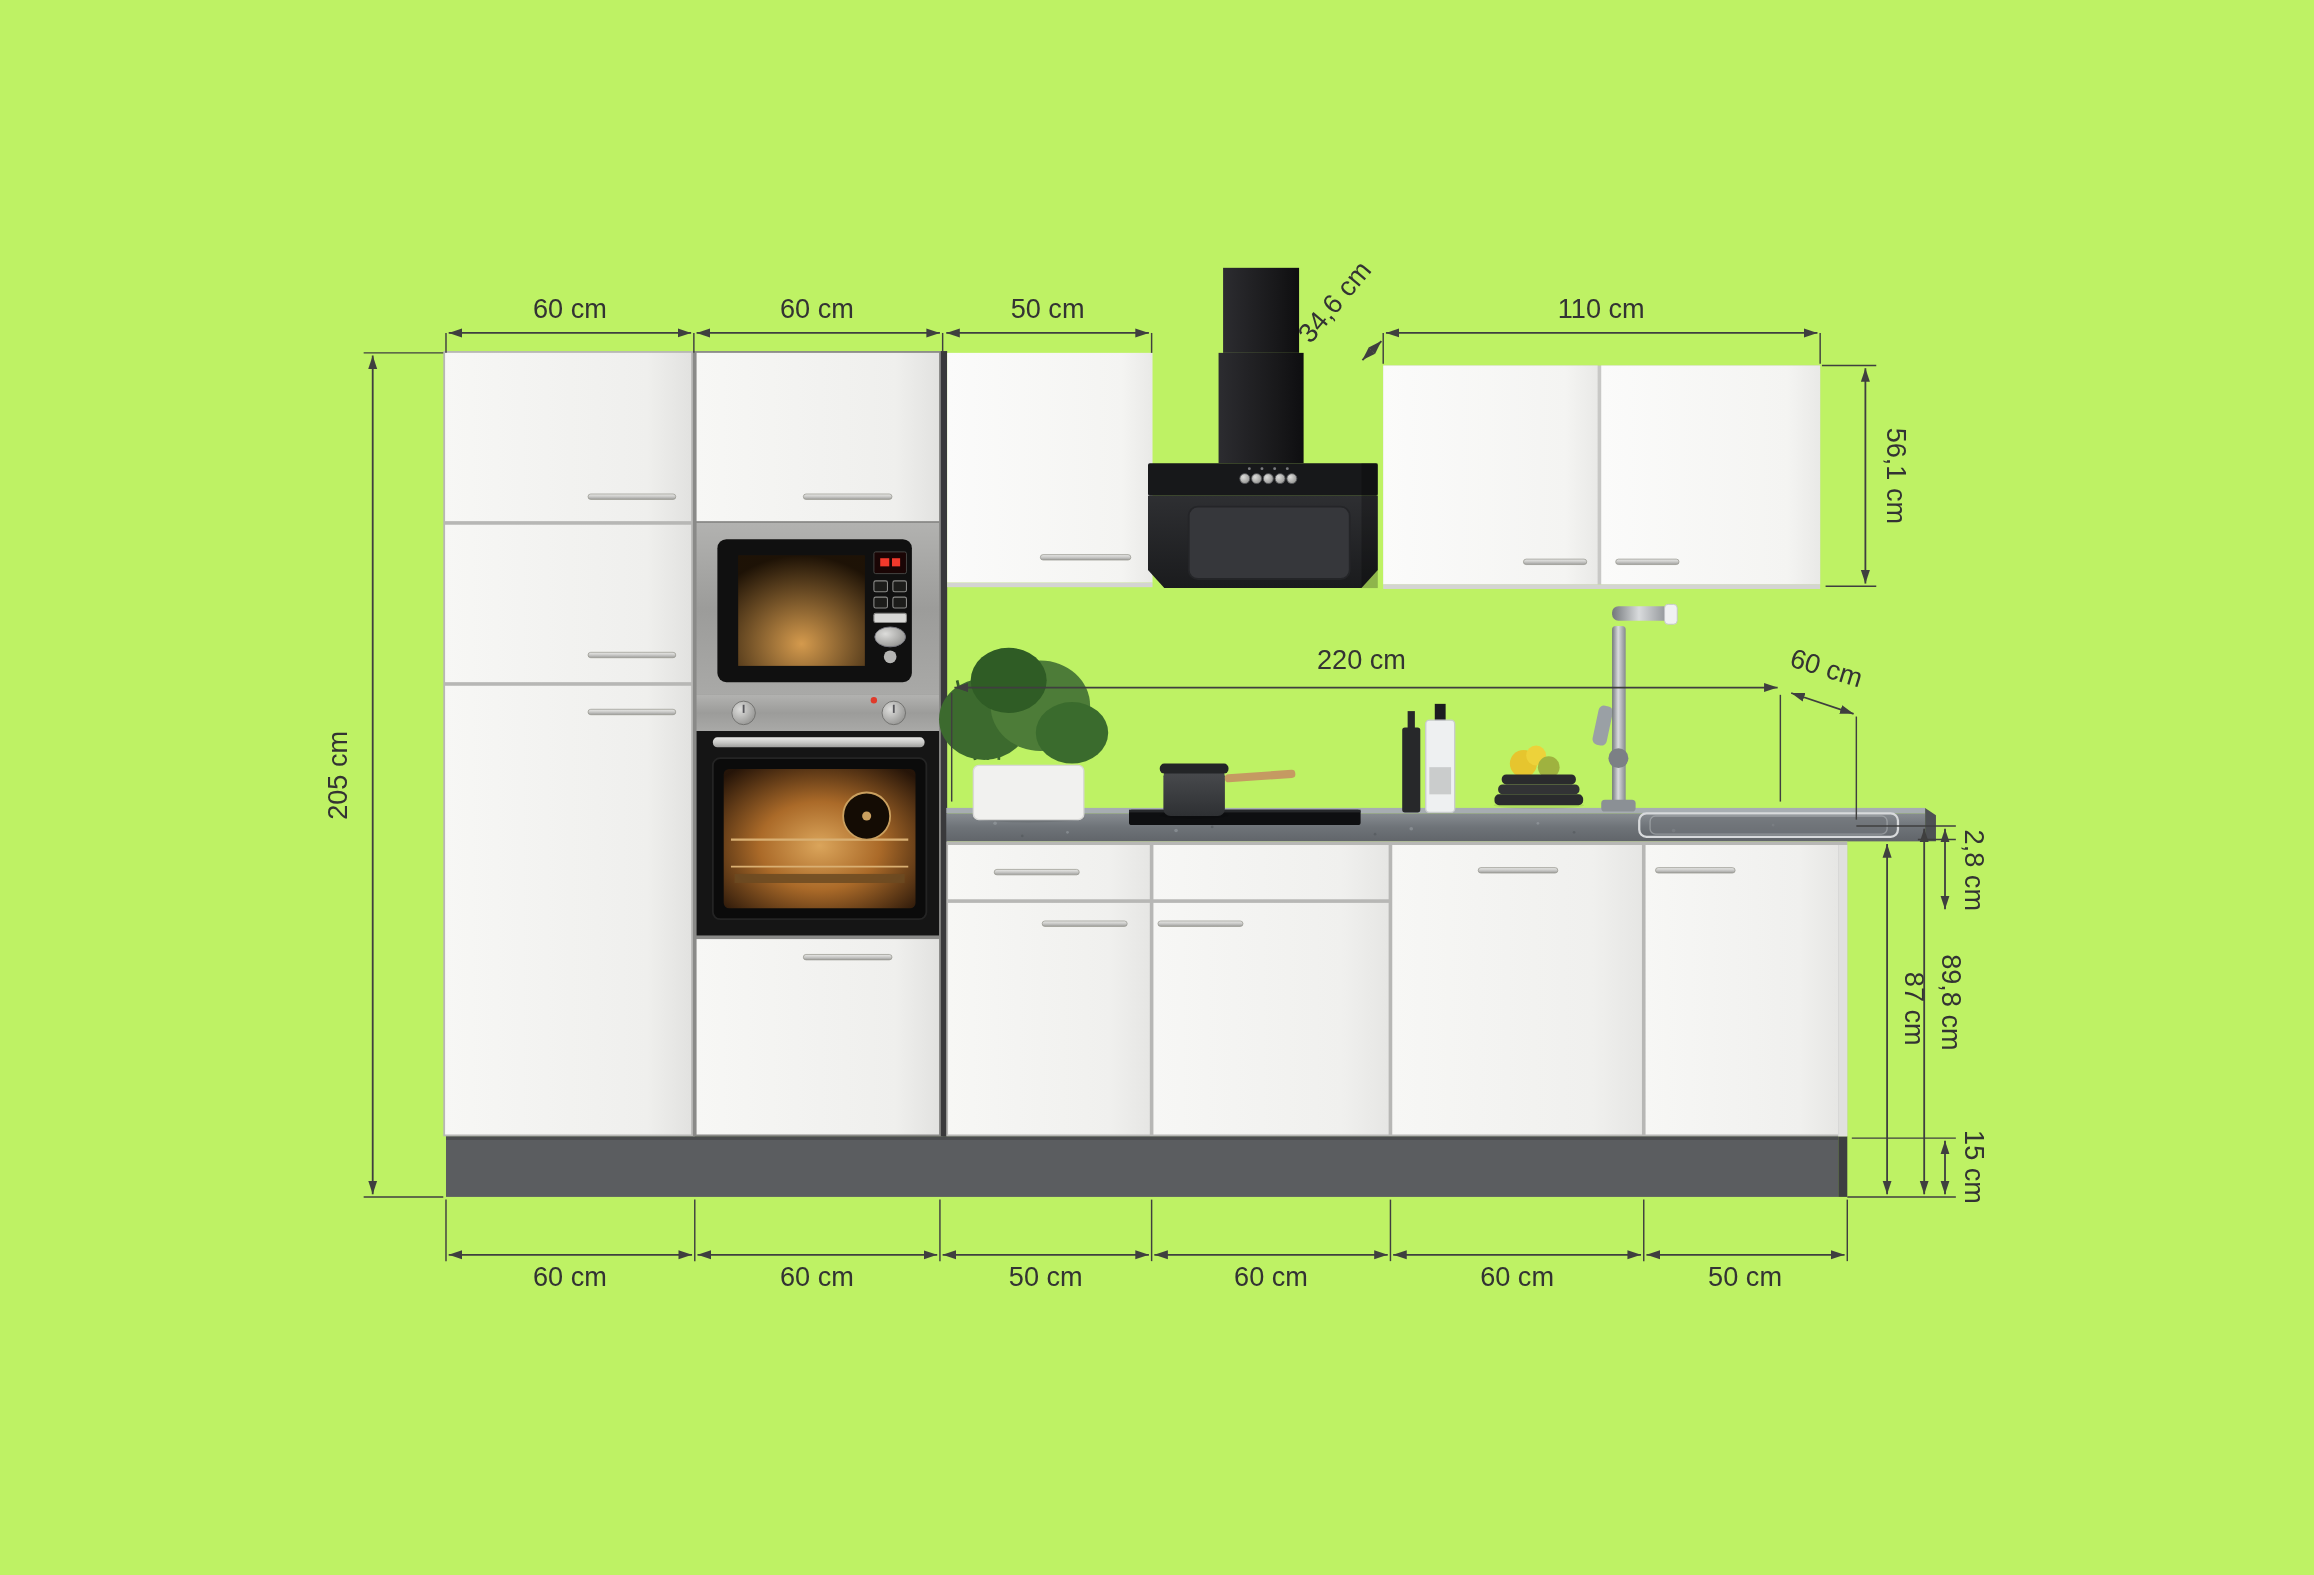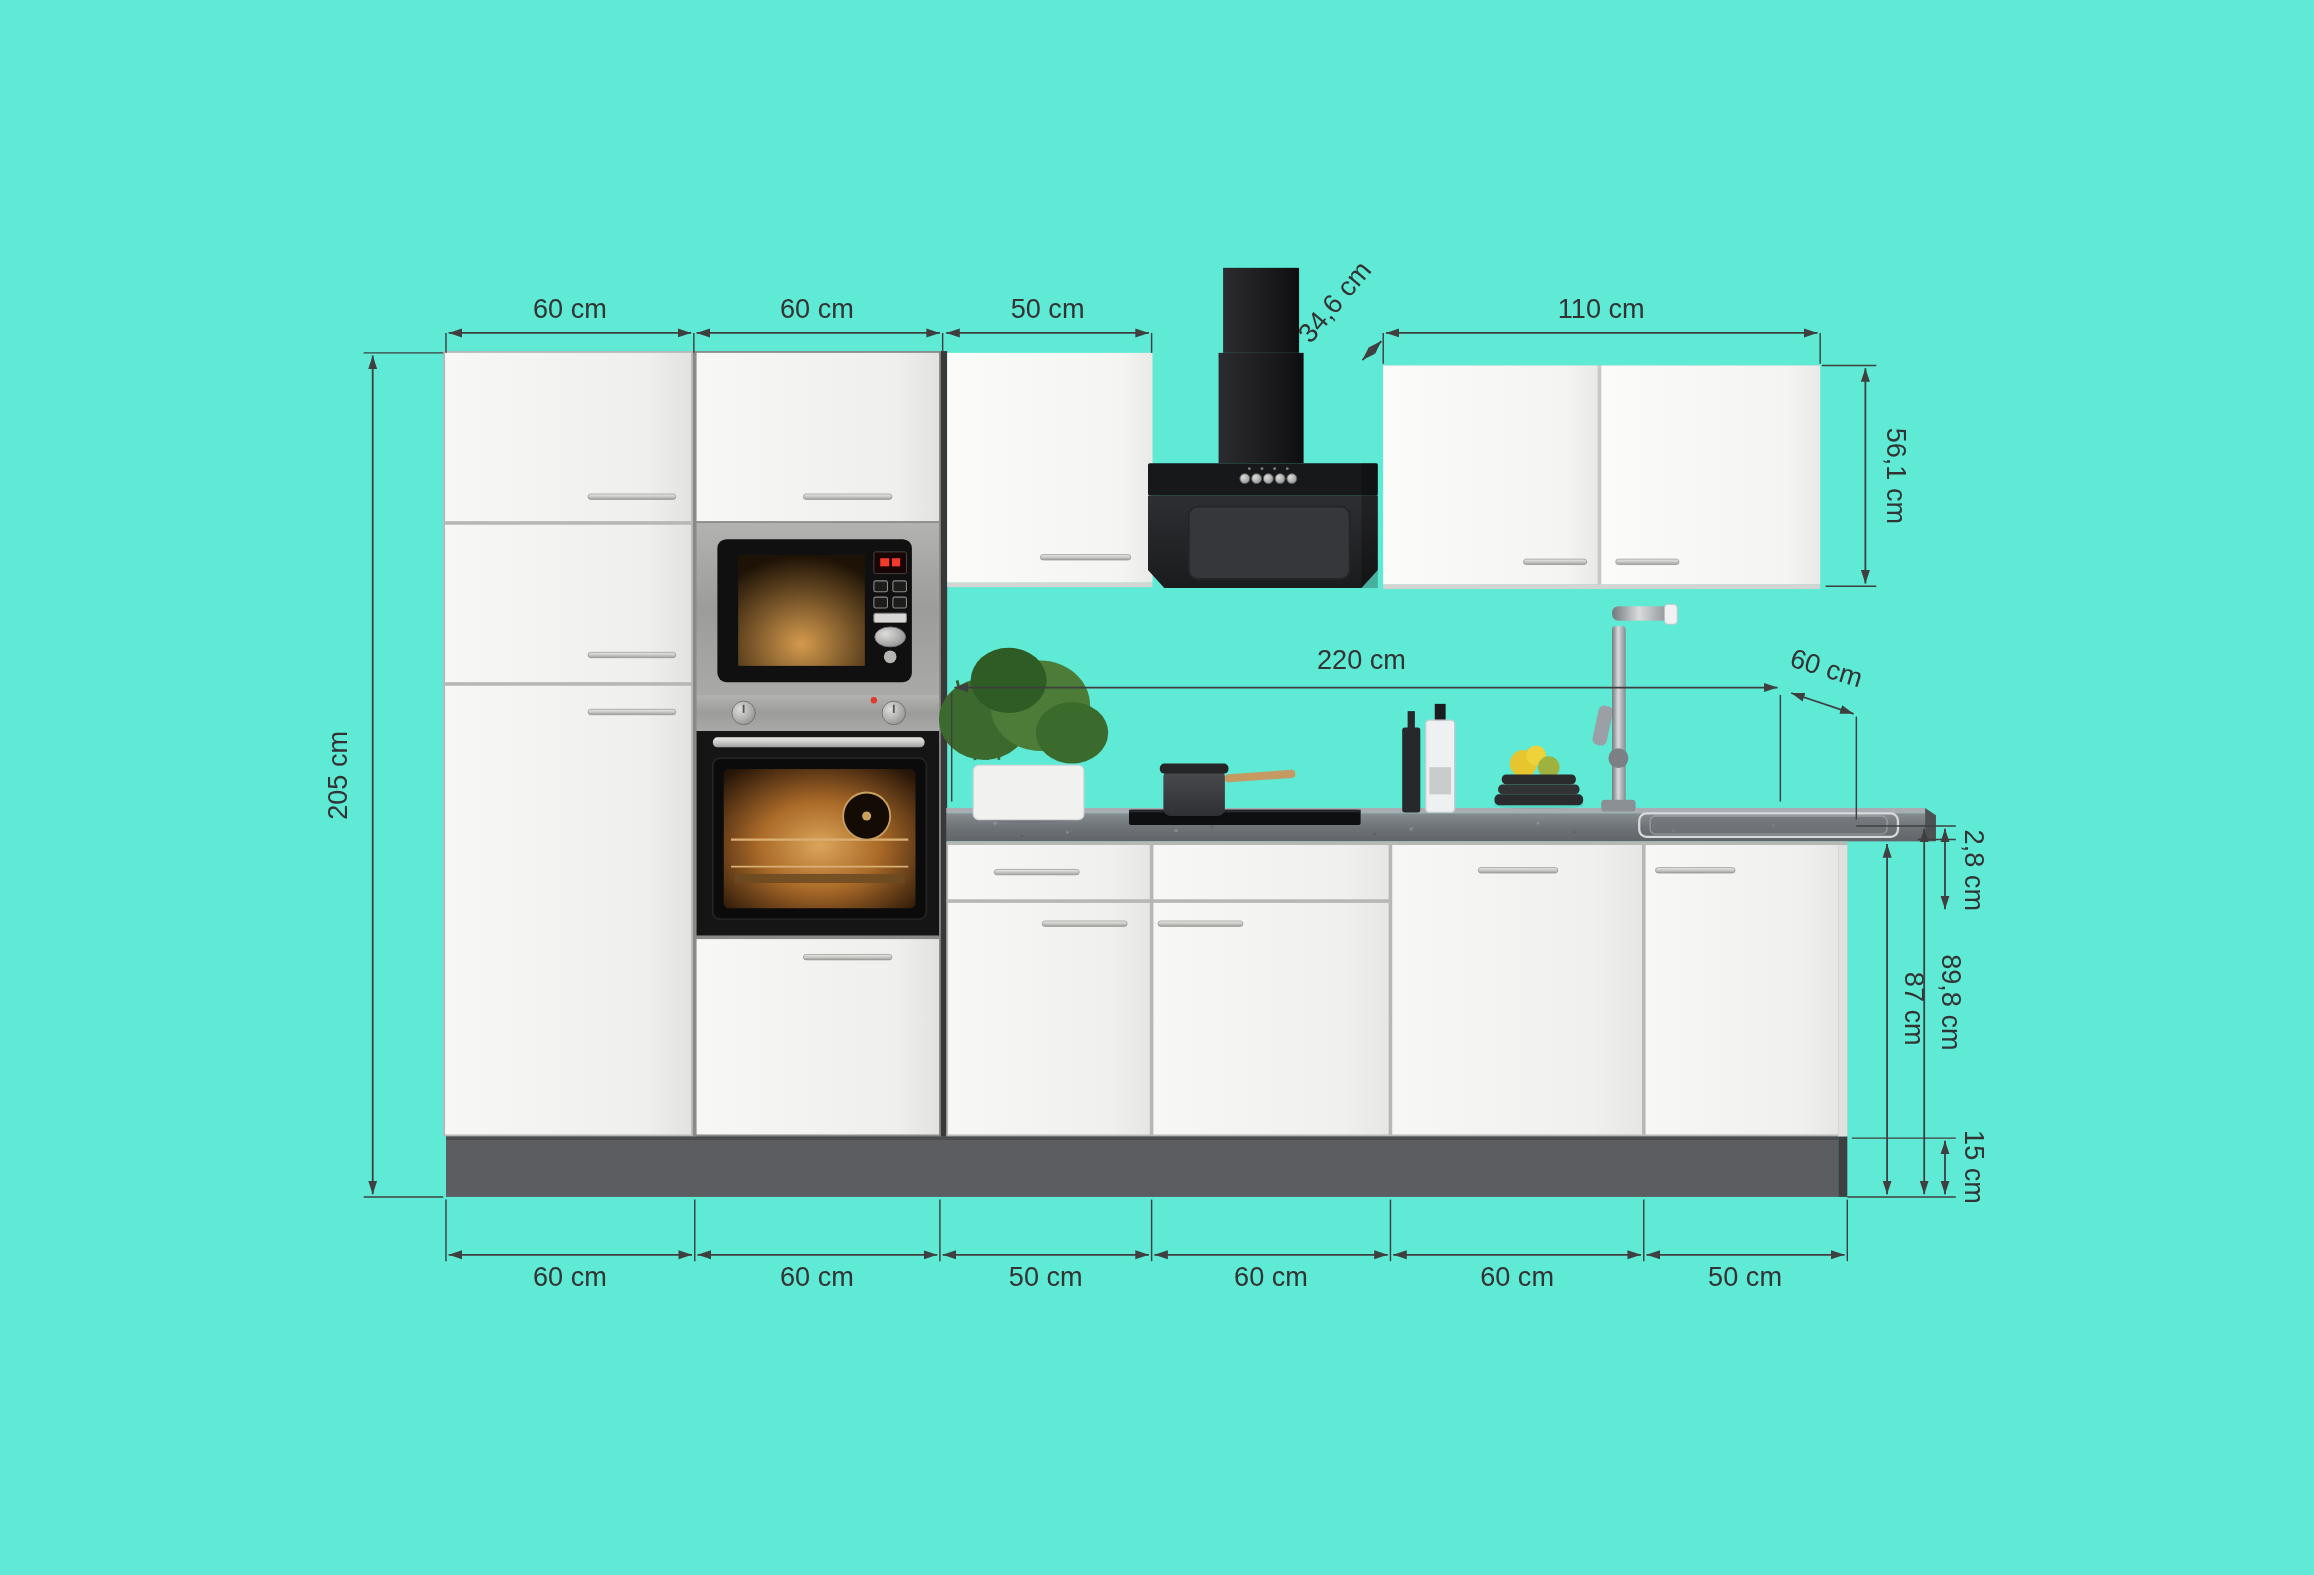--- a/index.html
+++ b/index.html
@@ -1,16 +1,16 @@
 <!DOCTYPE html>
 <html style="font-size:14.5px"><head>
 <meta charset="utf-8">
 <style>
   html,body{margin:0;padding:0;background:#fff;}
-  .stage{position:relative;width:2315px;height:1576px;background:#5eead4;font-family:"Liberation Sans",sans-serif;}
+  .stage{position:relative;width:2315px;height:1576px;background:#bef264;font-family:"Liberation Sans",sans-serif;}
   svg{display:block;}
   .dim-line{stroke:#3f3f3f;stroke-width:2;fill:none;}
   .ext-line{stroke:#3f3f3f;stroke-width:1.6;fill:none;}
   .dim-text{font:30px "Liberation Sans",sans-serif;fill:#333333;}
   .handle{fill:url(#handleG);stroke:#97978f;stroke-width:0.8;}
 </style>
 </head>
 <body>
 
 <div class="stage">

